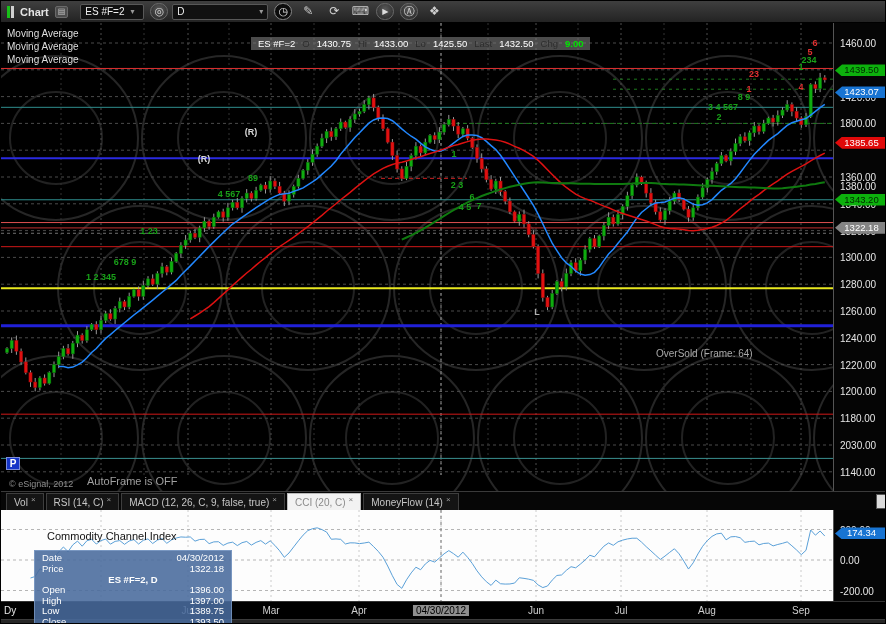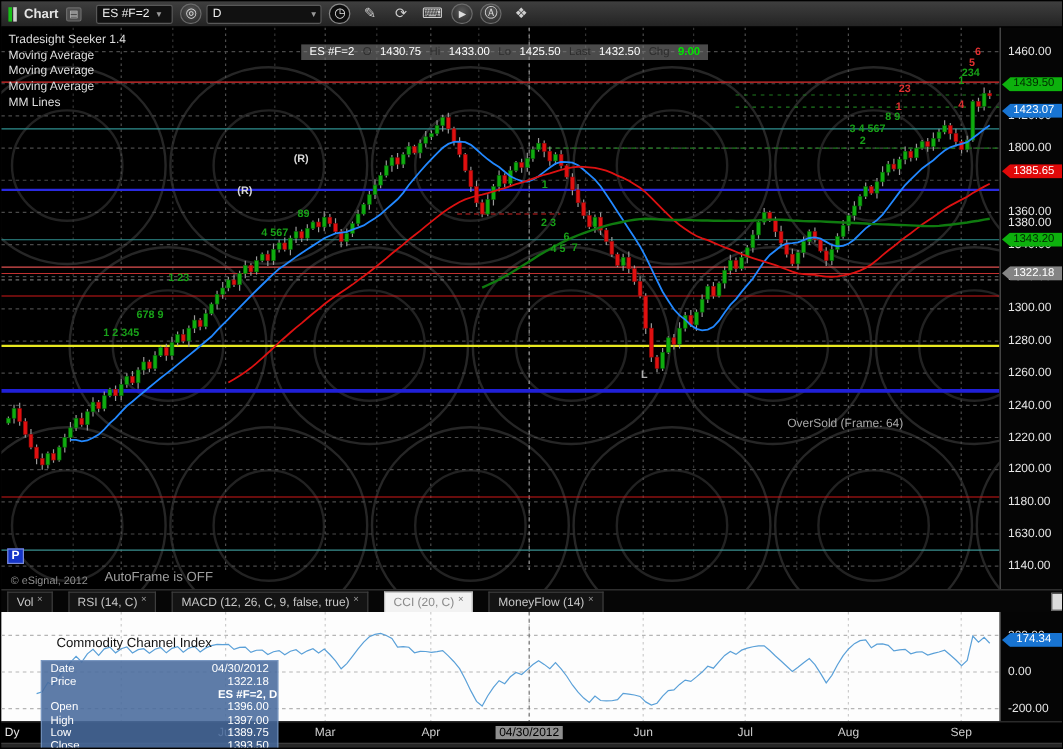--- a/index.html
+++ b/index.html
@@ -43,21 +43,21 @@
   .ann { position:absolute; font-size:9px; font-weight:bold; white-space:nowrap; transform:translate(-50%,-50%); }
   .oversold { position:absolute; color:#a8a8a8; font-size:10px; }
   .copyright { position:absolute; left:8px; top:456px; color:#8f8f8f; font-size:9px; }
   .autoframe { position:absolute; left:86px; top:452px; color:#9f9f9f; font-size:11px; }
   .pbadge { position:absolute; left:5px; top:434px; width:14px; height:13px; background:#1535c8;
     border:1px solid #7c8cd8; color:#fff; font-size:10px; font-weight:bold; text-align:center; line-height:12px; }
 
   
   .tabbar { position:absolute; left:0; top:490px; width:886px; height:19px; background:#060606;
     border-top:1px solid #3a3a3a; display:flex; align-items:stretch; padding-left:4px; }
-  .tab { display:flex; align-items:center; gap:3px; padding:0 7px; margin:1px 12px 0 1px;
+  .tab { display:flex; align-items:center; gap:3px; padding:0 7px; margin:1px 1px 0 1px;
     background:#141414; border:1px solid #3e3e3e; border-bottom:none; color:#c6c6c6; font-size:10px; }
   .tab .x { color:#9a9a9a; font-size:8px; align-self:flex-start; margin-top:1px; }
   .tab.active { background:#f2f2f2; color:#8a8a8a; border-color:#bbb; }
   .tab.active .x { color:#777; }
   .tabscroll { position:absolute; right:0; top:2px; width:11px; height:15px; background:#dcdcdc; border:1px solid #555; }
 
   
   .cci { position:absolute; left:0; top:509px; width:886px; height:91px; background:#fdfdfd; }
   .cci svg { position:absolute; left:0; top:0; }
   .cci-axis { position:absolute; left:832px; top:0; width:54px; height:91px; background:#050505; border-left:1px solid #555; }
@@ -68,21 +68,21 @@
   .xlab { position:absolute; top:3px; transform:translateX(-50%); color:#cfcfcf; font-size:10px; }
   .xlab.hl { background:#8f8f8f; color:#000; padding:0 3px; }
   .status { position:absolute; left:3px; top:3px; color:#e6e6e6; font-size:10px; }
   .bottombar { position:absolute; left:0; top:618px; width:886px; height:6px; background:#262626; border-top:1px solid #3c3c3c; }
 
   
   .tooltip { position:absolute; left:33px; top:549px; width:198px; height:75px;
     background:rgba(72,106,156,.88); border:1px solid rgba(140,170,210,.6); color:#fff;
     font-size:9.5px; padding:2px 0; z-index:40; }
   .tooltip .row { display:flex; justify-content:space-between; padding:0 7px; line-height:10.5px; }
-  .tooltip .mid { text-align:right; font-weight:bold; line-height:11px; }
+  .tooltip .mid { text-align:center; font-weight:bold; line-height:11px; }
 </style>
 </head>
 <body>
 
 <div class="window">
 
   <div class="titlebar">
     <span class="win-ind">
         <i class="g"></i>
         <i class="w"></i>
@@ -568,35 +568,33 @@
         <div class="ylab" style="top: 154px;">1360.00</div>
         <div class="ylab" style="top: 180.8px;">1340.00</div>
         <div class="ylab" style="top: 207.6px;">1320.00</div>
         <div class="ylab" style="top: 234.4px;">1300.00</div>
         <div class="ylab" style="top: 261.2px;">1280.00</div>
         <div class="ylab" style="top: 288px;">1260.00</div>
         <div class="ylab" style="top: 314.8px;">1240.00</div>
         <div class="ylab" style="top: 341.6px;">1220.00</div>
         <div class="ylab" style="top: 368.4px;">1200.00</div>
         <div class="ylab" style="top: 395.2px;">1180.00</div>
-        <div class="ylab" style="top: 422px;">1630.00</div>
+        <div class="ylab" style="top: 422px;">2030.00</div>
         <div class="ylab" style="top: 448.8px;">1140.00</div>
         <div class="badge" style="top: 47.47px; background: rgb(13, 177, 13); color: rgb(0, 42, 0);">1439.50</div>
         <div class="badge" style="top: 69.4862px; background: rgb(24, 116, 210); color: rgb(255, 255, 255);">1423.07</div>
         <div class="badge" style="top: 119.629px; background: rgb(224, 9, 9); color: rgb(255, 255, 255);">1385.65</div>
         <div class="badge" style="top: 176.512px; background: rgb(13, 177, 13); color: rgb(0, 42, 0);">1343.20</div>
         <div class="badge" style="top: 204.679px; background: rgb(132, 132, 132); color: rgb(255, 255, 255);">1322.18</div>
       </div>
     <div class="hdr">
       <div class="legend">
-        <div>Tradesight Seeker 1.4</div>
         <div>Moving Average</div>
         <div>Moving Average</div>
         <div>Moving Average</div>
-        <div>MM Lines</div>
       </div>
     </div>
     <div class="quote">
       <span class="val">ES #F=2</span>
       <span class="lbl">O</span>
       <span class="val">1430.75</span>
       <span class="lbl">Hi</span>
       <span class="val">1433.00</span>
       <span class="lbl">Lo</span>
       <span class="val">1425.50</span>

